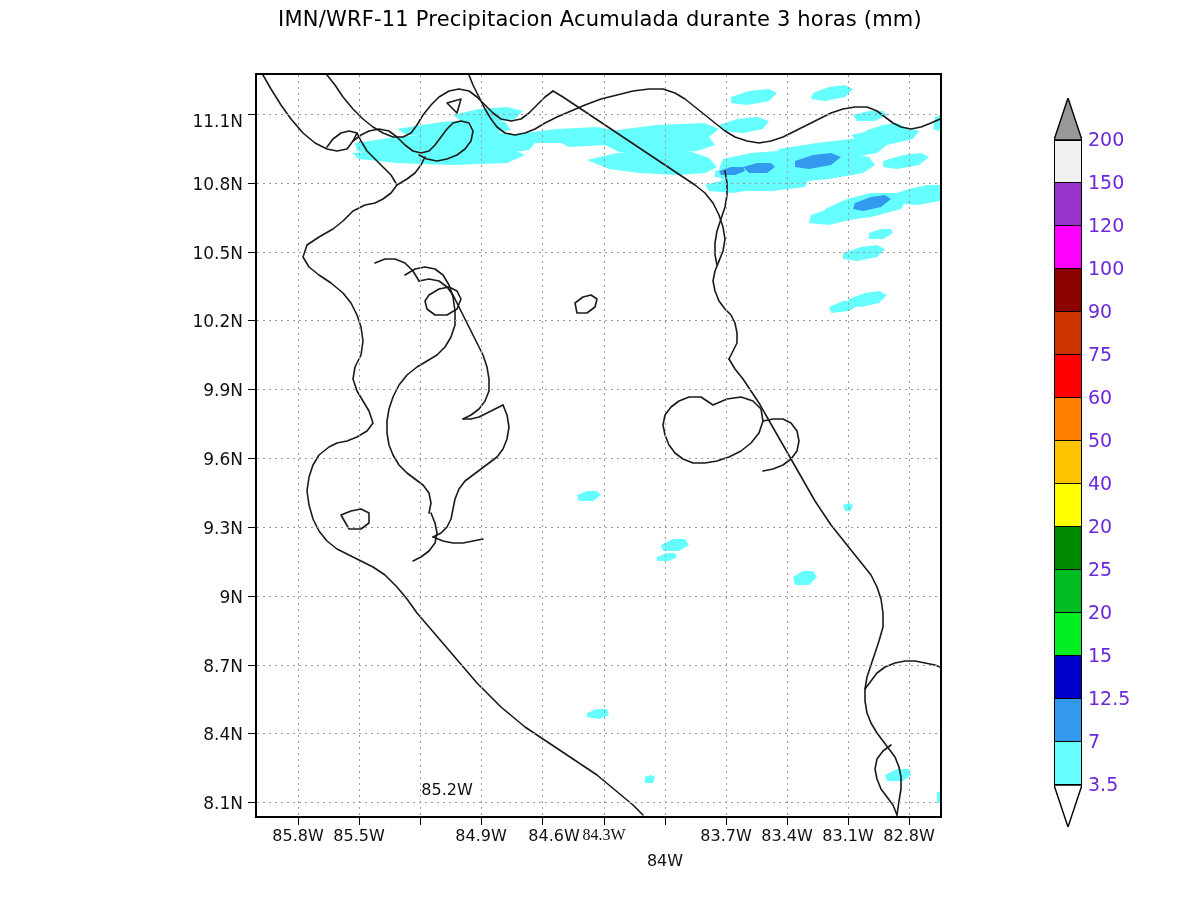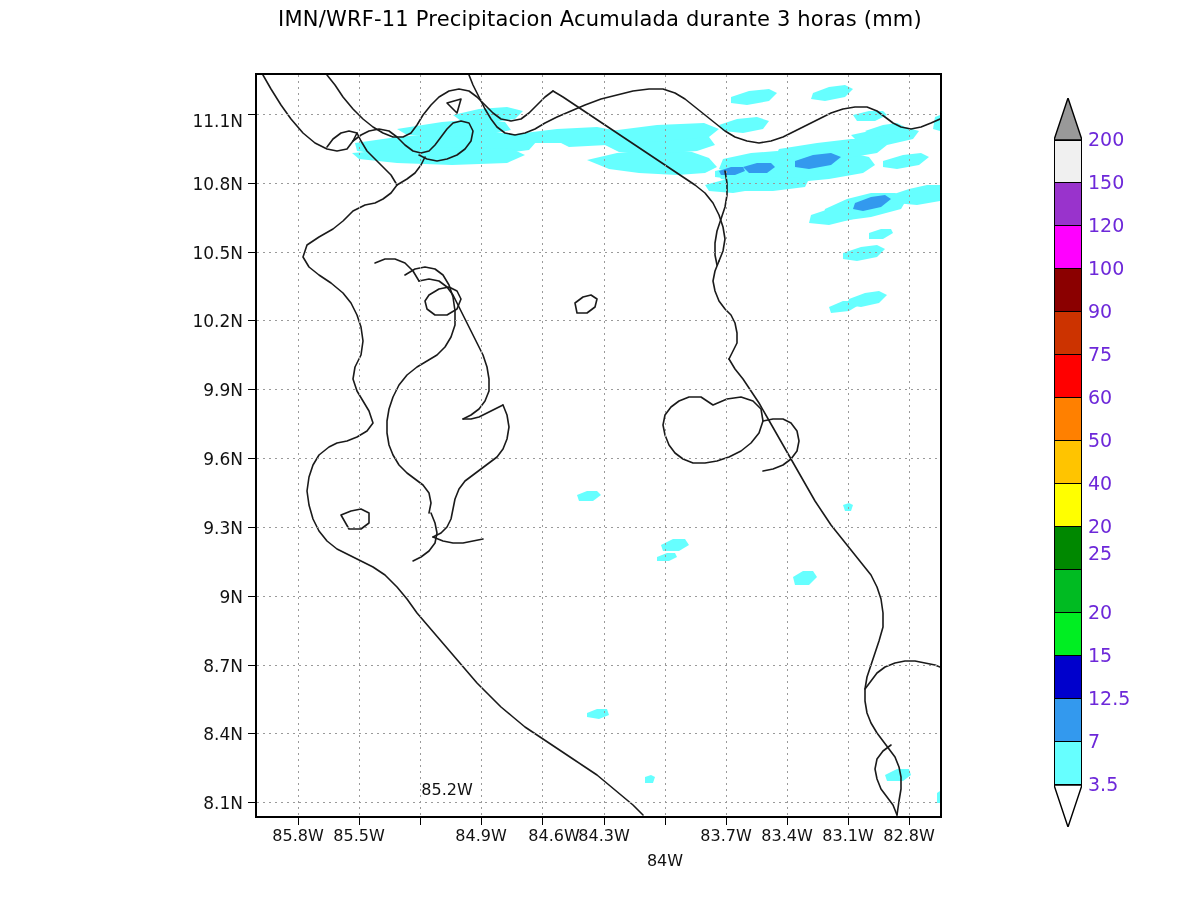--- a/index.html
+++ b/index.html
@@ -312,21 +312,21 @@
       <div class="xlab" style="left: 258px; width: 80px; top: 826px;">85.8W</div>
       <div class="xtick" style="top: 818px; left: 359px;"></div>
       <div class="xlab" style="left: 319px; width: 80px; top: 826px;">85.5W</div>
       <div class="xtick" style="top: 818px; left: 420px;"></div>
       <div class="xlab" style="left: 380px; width: 80px; top: 780px; padding-left: 27px;">85.2W</div>
       <div class="xtick" style="top: 818px; left: 481px;"></div>
       <div class="xlab" style="left: 441px; width: 80px; top: 826px;">84.9W</div>
       <div class="xtick" style="top: 818px; left: 542px;"></div>
       <div class="xlab" style="left: 502px; width: 104px; top: 826px;">84.6W</div>
       <div class="xtick" style="top: 818px; left: 604px;"></div>
-      <div class="xlab" style="left: 564px; width: 80px; top: 826px;">84.3W</div>
+      <div class="xlab" style="left: 564px; width: 80px; top: 826px; font-family: Liberation Serif, serif;">84.3W</div>
       <div class="xtick" style="top: 818px; left: 665px;"></div>
       <div class="xlab" style="left: 625px; width: 80px; top: 826px; margin-top: 25px;">84W</div>
       <div class="xtick" style="top: 818px; left: 726px;"></div>
       <div class="xlab" style="left: 686px; width: 80px; top: 826px;">83.7W</div>
       <div class="xtick" style="top: 818px; left: 787px;"></div>
       <div class="xlab" style="left: 747px; width: 80px; top: 826px;">83.4W</div>
       <div class="xtick" style="top: 818px; left: 848px;"></div>
       <div class="xlab" style="left: 808px; width: 80px; top: 826px;">83.1W</div>
       <div class="xtick" style="top: 818px; left: 909px;"></div>
       <div class="xlab" style="left: 869px; width: 80px; top: 826px;">82.8W</div>
@@ -364,21 +364,21 @@
         <div class="cb-label" style="top: 32px;">200</div>
         <div class="cb-label" style="top: 75px;">150</div>
         <div class="cb-label" style="top: 118px;">120</div>
         <div class="cb-label" style="top: 161px;">100</div>
         <div class="cb-label" style="top: 204px;">90</div>
         <div class="cb-label" style="top: 247px;">75</div>
         <div class="cb-label" style="top: 290px;">60</div>
         <div class="cb-label" style="top: 333px;">50</div>
         <div class="cb-label" style="top: 376px;">40</div>
         <div class="cb-label" style="top: 419px;">20</div>
-        <div class="cb-label" style="top: 446px;">25</div>
+        <div class="cb-label" style="top: 462px;">25</div>
         <div class="cb-label" style="top: 505px;">20</div>
         <div class="cb-label" style="top: 548px;">15</div>
         <div class="cb-label" style="top: 591px;">12.5</div>
         <div class="cb-label" style="top: 634px;">7</div>
         <div class="cb-label" style="top: 677px;">3.5</div>
       </div>
   </div>
 
 </div>
 

